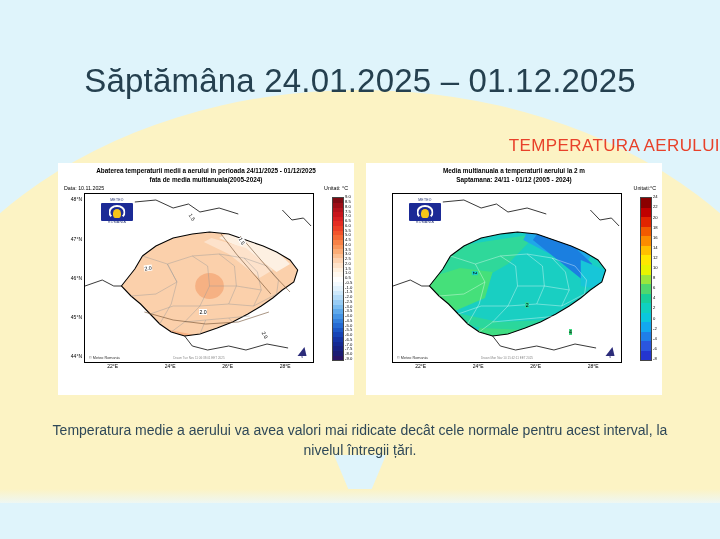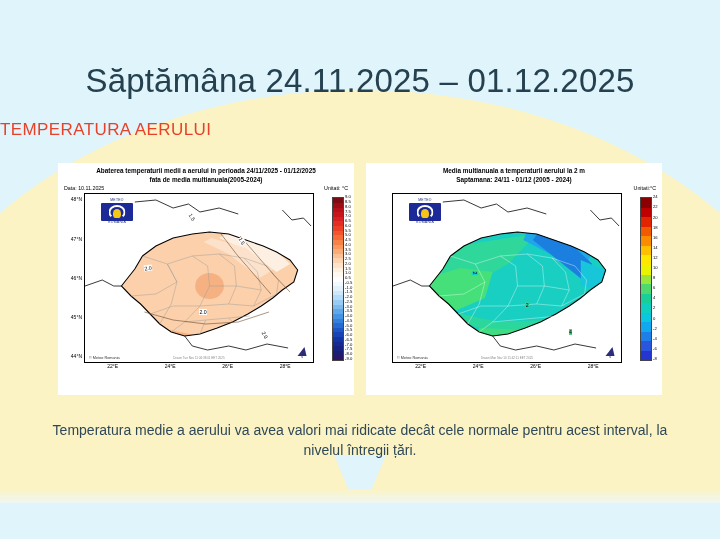--- a/index.html
+++ b/index.html
@@ -29,21 +29,21 @@
     position:absolute;left:0;right:0;bottom:36px;height:14px;
     background:linear-gradient(#fcf3c4,#eef7f3);
   }
 
   
   .title{
     position:absolute;left:0;right:0;top:62px;text-align:center;
     font-size:33px;color:#25404f;letter-spacing:.2px;white-space:nowrap;
   }
   .subtitle{
-    position:absolute;left:0;right:0;top:120px;text-align:left;
+    position:absolute;left:0;right:0;top:136px;text-align:right;
     font-size:17px;color:#e8412a;letter-spacing:.4px;
   }
   .caption{
     position:absolute;left:52px;right:52px;top:420px;text-align:center;
     font-size:14px;line-height:1.45;color:#2f4858;
   }
 
   
   .panel{
     position:absolute;top:163px;width:296px;height:232px;
@@ -126,21 +126,21 @@
 </head>
 <body>
 
 <div class="slide">
 
   <div class="bg-ellipse"></div>
   <div class="bg-notch"></div>
   <div class="bg-bottom-fade"></div>
   <div class="bg-bottom-strip"></div>
 
-  <div class="title">Săptămâna 24.11.2025 – 01.12.2025</div>
+  <div class="title">Săptămâna 24.01.2025 – 01.12.2025</div>
   <div class="subtitle">TEMPERATURA AERULUI</div>
 
   <div class="panel left">
     <div class="panel-title">
       <div>Abaterea temperaturii medii a aerului in perioada 24/11/2025 - 01/12/2025</div>
       <div>fata de media multianuala(2005-2024)</div>
     </div>
     <div class="panel-meta">
       <span>Data: 10.11.2025</span>
       <span>Unitati: °C</span>

